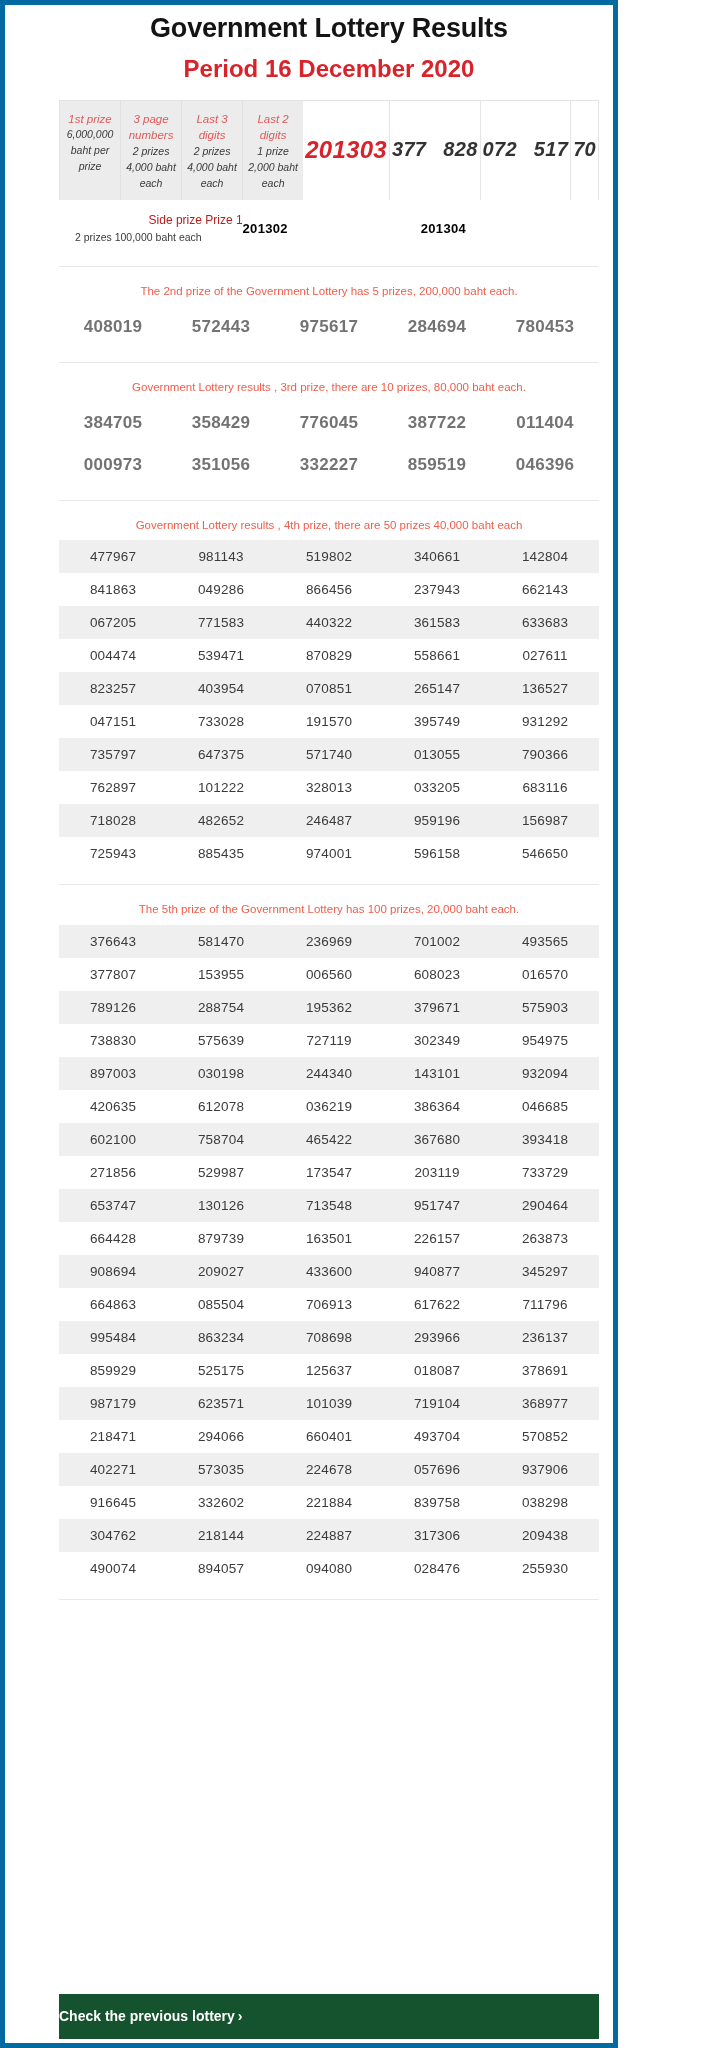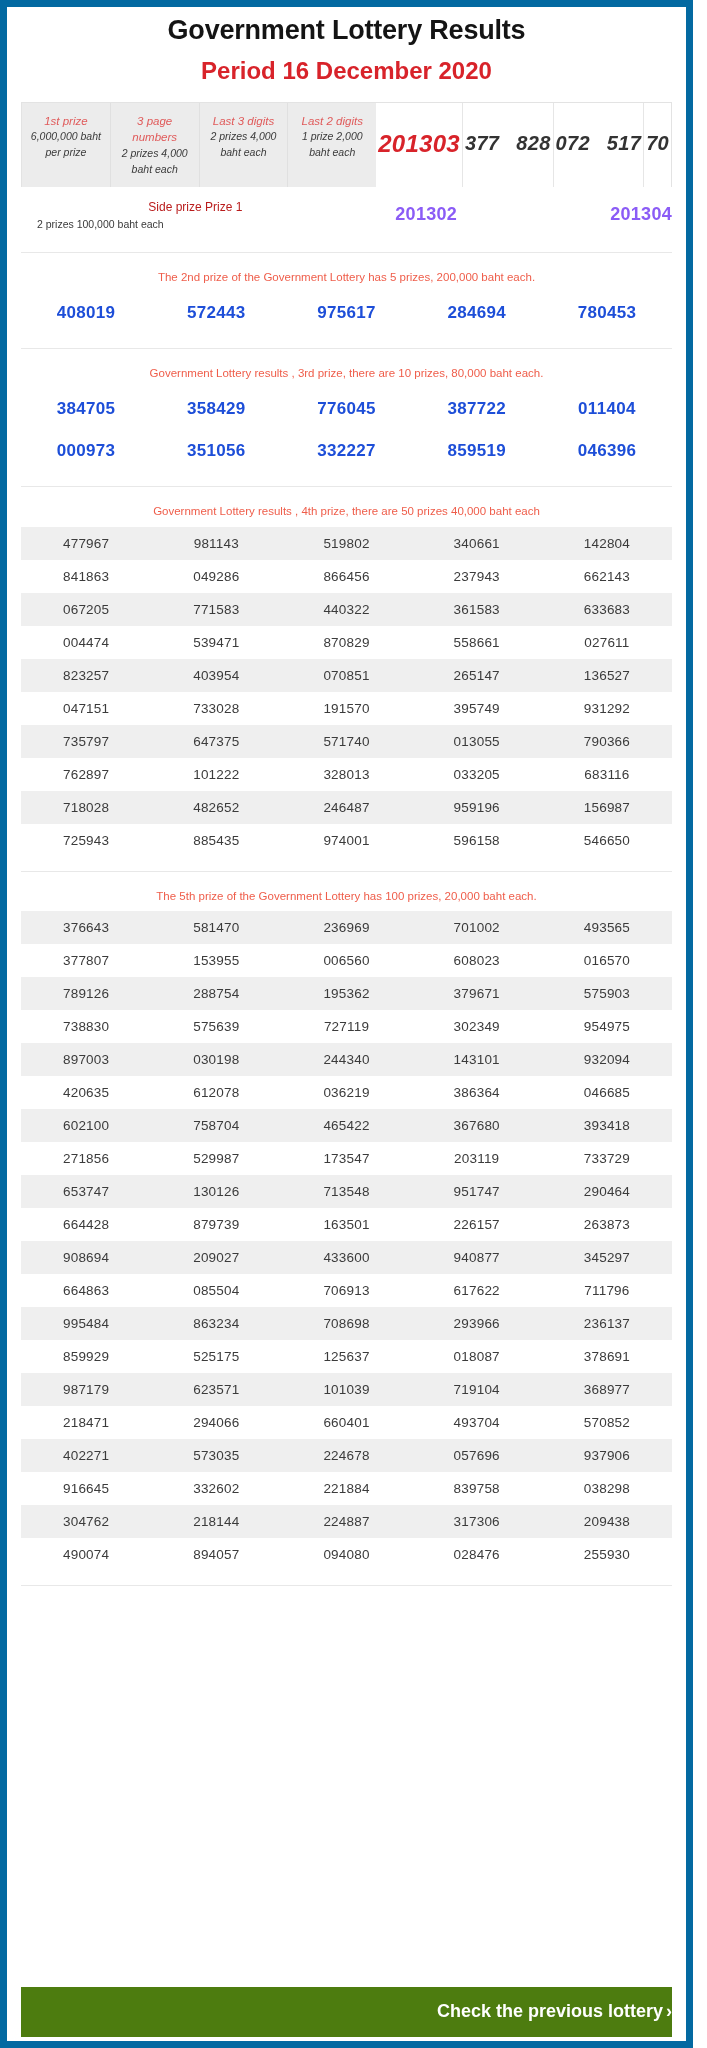--- a/index.html
+++ b/index.html
@@ -9,27 +9,28 @@
   }
   body {
     width: 707px;
     height: 2048px;
     font-family: "Liberation Sans", sans-serif;
     -webkit-font-smoothing: antialiased;
   }
 
   .page {
     box-sizing: border-box;
-    width: 693px;
+    width: 618px;
     height: 2048px;
-    border: 7px solid #0369a1;
+    border: 5px solid #0369a1;
     background: #ffffff;
     overflow: hidden;
     display: flex;
     flex-direction: column;
+    padding-left: 40px;
   }
 
   .inner {
     flex: 1 1 auto;
     display: flex;
     flex-direction: column;
     padding: 0 0 0 0;
   }
 
   
@@ -124,23 +125,23 @@
     line-height: 1.5;
     text-align: right;
   }
   .side-label .l2 {
     color: #3a3a3a;
     font-size: 10.5px;
     line-height: 1.55;
   }
   .side-num {
     flex: 1 1 0;
-    text-align: right;
-    color: #8b5cf6;
-    font-size: 18px;
+    text-align: left;
+    color: #000000;
+    font-size: 13px;
     font-weight: bold;
     letter-spacing: 0.3px;
   }
 
   
   .section {
     margin: 0 14px;
     border-bottom: 1px solid #e8e8e8;
     padding: 16px 0 14px 0;
   }
@@ -152,21 +153,21 @@
     line-height: 1.5;
     margin-bottom: 6px;
   }
   .num-row {
     display: flex;
     padding: 11px 0;
   }
   .num-row > div {
     flex: 1 1 0;
     text-align: center;
-    color: #1d4ed8;
+    color: #737373;
     font-size: 17px;
     font-weight: bold;
     letter-spacing: 0.3px;
   }
 
   
   .section.plain {
     border-bottom: 1px solid #e8e8e8;
     padding: 16px 0 0 0;
   }
@@ -187,24 +188,24 @@
     letter-spacing: 0.2px;
   }
   .tail-gap { height: 14px; }
 
   
   .footer-wrap {
     flex: 0 0 auto;
     padding: 0 14px 4px 14px;
   }
   .footer-btn {
-    background: #4d7c0f;
+    background: #14532d;
     color: #ffffff;
-    text-align: right;
-    font-size: 18px;
+    text-align: left;
+    font-size: 14px;
     font-weight: bold;
     padding: 14px 0 15px 0;
     cursor: pointer;
     user-select: none;
   }
   .chev { font-weight: bold; margin-left: 3px; }
 </style>
 </head>
 <body>
 

